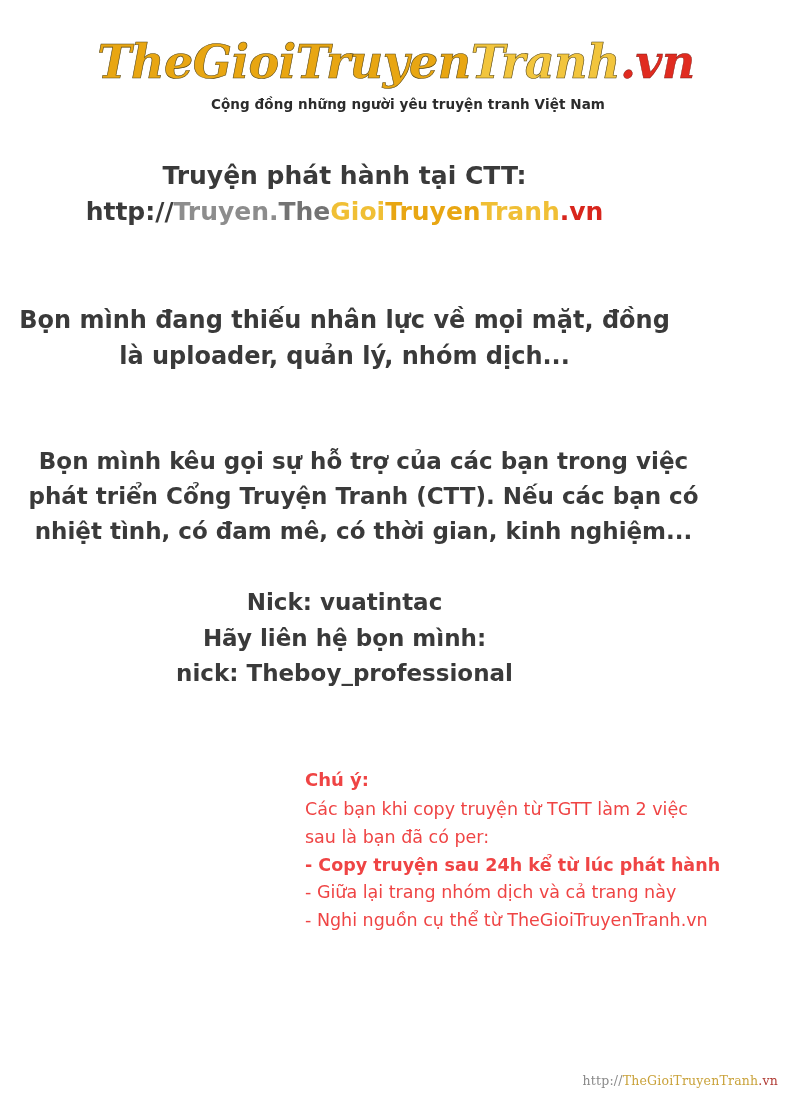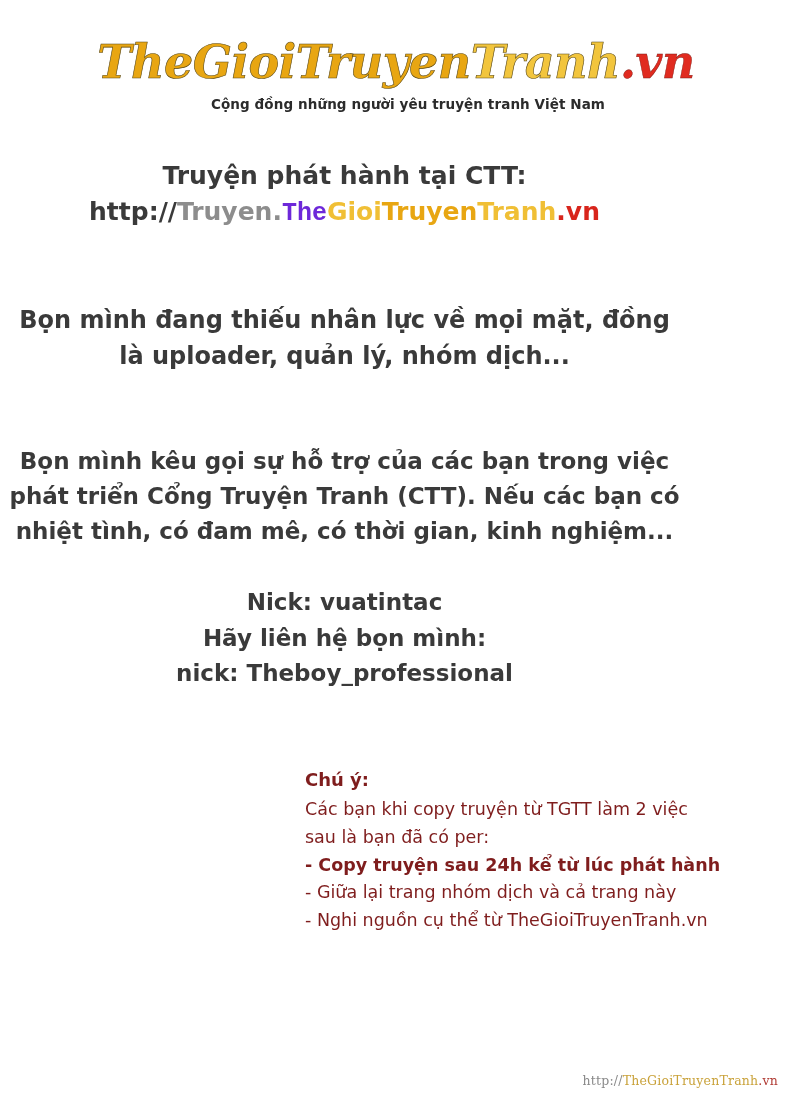--- a/index.html
+++ b/index.html
@@ -59,52 +59,53 @@
   }
   .b-release {
     top: 158px;
     font-size: 25px;
     font-weight: bold;
     line-height: 1.45;
   }
   .b-release .line2 { font-weight: bold; }
   .b-release .url-http   { color: #3a3a3a; }
   .b-release .url-truyen { color: #8d8d8d; }
-  .b-release .url-the    { color: #6d28d9; font-family: Liberation Mono, monospace; }
+  .b-release .url-the    { color: #737373; }
   .b-release .url-gioi   { color: #f0bf35; }
   .b-release .url-truyen2{ color: #e8a612; }
   .b-release .url-tranh  { color: #f0bf35; }
   .b-release .url-vn     { color: #d8251c; }
 
   .b-need {
     top: 302px;
     font-size: 24px;
     font-weight: bold;
     line-height: 1.5;
   }
   .b-call {
     top: 444px;
     font-size: 23px;
     font-weight: bold;
     line-height: 1.52;
+    padding-left: 19px;
   }
   .b-contact {
     top: 585px;
     font-size: 23px;
     font-weight: bold;
     line-height: 1.55;
   }
 
   
   .note {
     position: absolute;
     left: 305px;
     top: 766px;
     width: 460px;
-    color: #7f1d1d;
+    color: #ef4444;
     font-family: "DejaVu Sans", sans-serif;
     font-size: 17.5px;
     line-height: 1.58;
     text-align: left;
   }
   .note .note-title {
     font-weight: bold;
     font-size: 18px;
     margin-bottom: 2px;
   }

